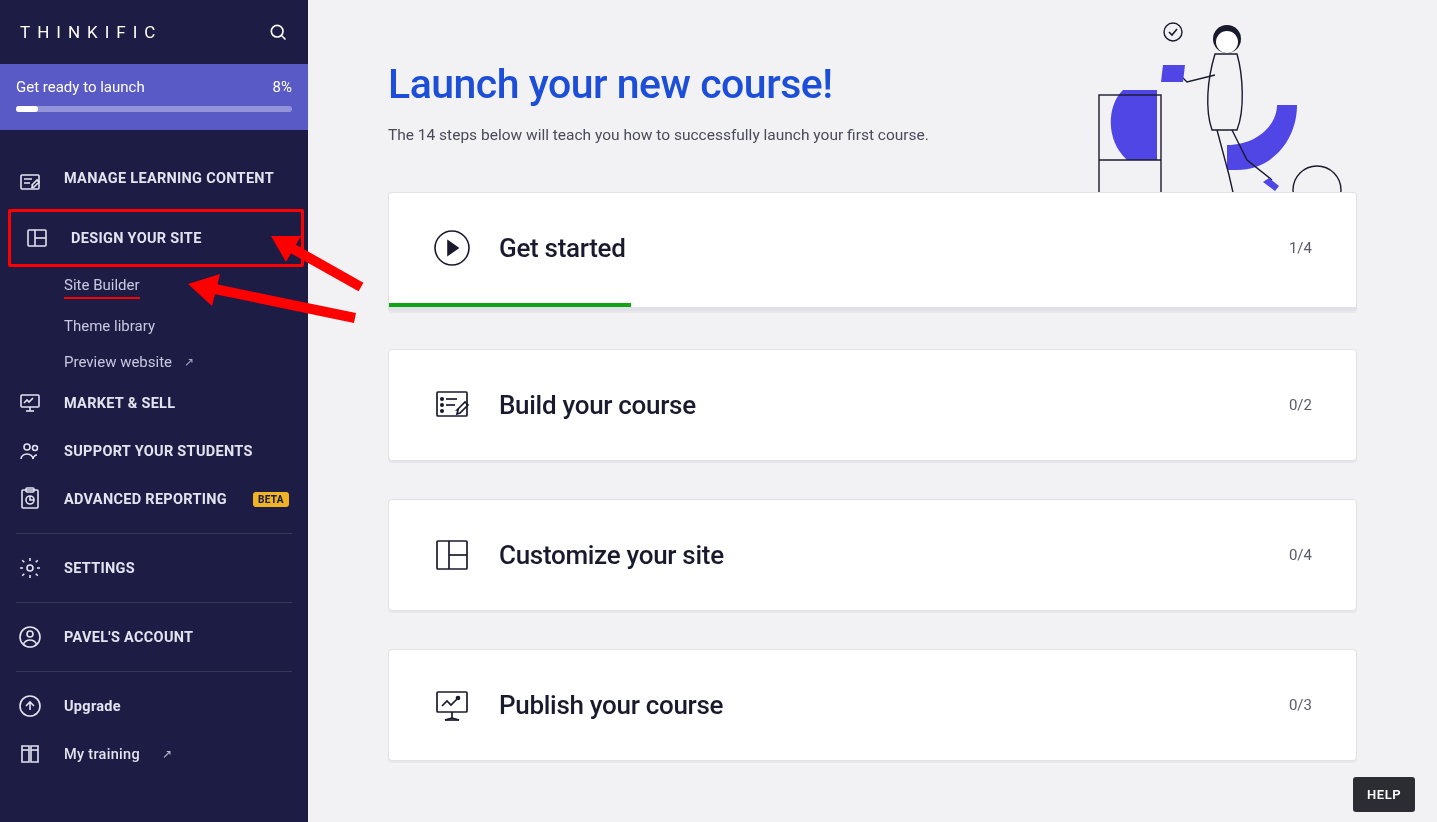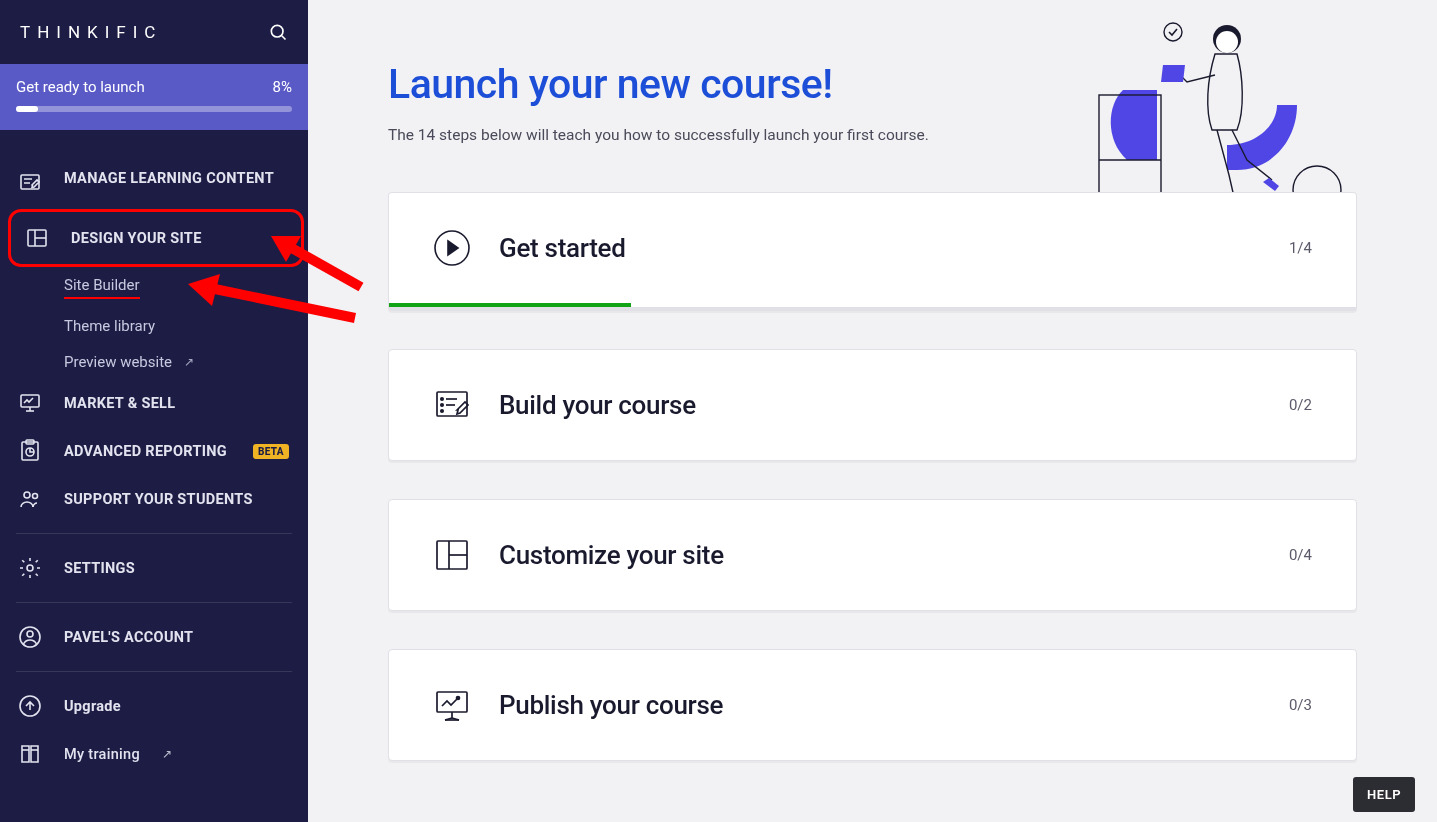--- a/index.html
+++ b/index.html
@@ -16,21 +16,21 @@
   .progress-track { margin-top: 10px; height: 6px; background: rgba(255,255,255,0.35); border-radius: 3px; position: relative; }
   .progress-fill { height: 100%; background: #fff; border-radius: 3px; width: 8%; }
 
   .nav-scroll { flex: 1; overflow-y: auto; padding-top: 28px; position: relative; }
   .nav-scroll::-webkit-scrollbar { width: 8px; }
   .nav-scroll::-webkit-scrollbar-thumb { background: #4a4a6a; border-radius: 4px; }
 
   .nav-item { display: flex; align-items: center; gap: 22px; padding: 12px 18px; color: #e3e3f0; font-size: 14.5px; font-weight: 700; letter-spacing: 0.3px; cursor: pointer; border-top: 0; }
   .nav-item.tall { align-items: flex-start; }
   .nav-item .nav-icon { width: 24px; height: 24px; display: flex; align-items: center; justify-content: center; flex-shrink: 0; }
-  .nav-item.highlighted { border: 3px solid #ff0000; margin: 3px 4px 3px 8px; padding: 14px 14px; border-radius: 13px; }
+  .nav-item.highlighted { border: 3px solid #ff0000; margin: 3px 4px 3px 8px; padding: 14px 14px; border-radius: 2px; }
   .sub-items { padding: 6px 0 8px 64px; display: flex; flex-direction: column; gap: 18px; }
   .sub-item { color: #c8c8e0; font-size: 15px; font-weight: 400; cursor: pointer; display: flex; align-items: center; gap: 12px; }
   .sub-item.underlined { border-bottom: 2.5px solid #ff0000; padding-bottom: 3px; width: fit-content; }
   .divider { border-top: 1px solid rgba(255,255,255,0.12); margin: 10px 16px; }
   .beta-badge { background: #f0b323; color: #1c1c44; font-size: 10px; font-weight: 800; padding: 2px 5px; border-radius: 3px; margin-left: 4px; }
   .ext-icon { font-size: 12px; opacity: 0.8; }
 
   
   .main { flex: 1; height: 822px; overflow-y: auto; position: relative; padding: 60px 80px 40px 80px; }
   .main::-webkit-scrollbar { width: 10px; }
@@ -128,40 +128,40 @@
             <line x1="12" y1="16" x2="12" y2="20"></line>
             <line x1="8" y1="20" x2="16" y2="20"></line>
           </svg>
       </span>
       <span>MARKET &amp; SELL</span>
     </div>
 
     <div class="nav-item">
       <span class="nav-icon">
         <svg width="24" height="24" viewBox="0 0 24 24" fill="none" stroke="currentColor" stroke-width="1.6">
+            <circle cx="9" cy="8" r="3"></circle>
+            <circle cx="17" cy="9" r="2.5"></circle>
+            <path d="M3 20c0-3 3-5 6-5s6 2 6 5"></path>
+            <path d="M15 20c0-2 2-4 4-4"></path>
+          </svg>
+      </span>
+      <span>SUPPORT YOUR STUDENTS</span>
+    </div>
+
+    <div class="nav-item">
+      <span class="nav-icon">
+        <svg width="24" height="24" viewBox="0 0 24 24" fill="none" stroke="currentColor" stroke-width="1.6">
             <rect x="4" y="3" width="16" height="18" rx="1"></rect>
             <rect x="8" y="1" width="8" height="4" rx="1"></rect>
             <circle cx="12" cy="13" r="4"></circle>
             <path d="M12 9v4h4"></path>
           </svg>
       </span>
       <span>ADVANCED REPORTING</span>
       <span class="beta-badge">BETA</span>
-    </div>
-
-    <div class="nav-item">
-      <span class="nav-icon">
-        <svg width="24" height="24" viewBox="0 0 24 24" fill="none" stroke="currentColor" stroke-width="1.6">
-            <circle cx="9" cy="8" r="3"></circle>
-            <circle cx="17" cy="9" r="2.5"></circle>
-            <path d="M3 20c0-3 3-5 6-5s6 2 6 5"></path>
-            <path d="M15 20c0-2 2-4 4-4"></path>
-          </svg>
-      </span>
-      <span>SUPPORT YOUR STUDENTS</span>
     </div>
 
     <div class="divider"></div>
 
     <div class="nav-item">
       <span class="nav-icon">
         <svg width="24" height="24" viewBox="0 0 24 24" fill="none" stroke="currentColor" stroke-width="1.6">
             <circle cx="12" cy="12" r="3"></circle>
             <path d="M12 2v3M12 19v3M4.2 4.2l2.1 2.1M17.7 17.7l2.1 2.1M2 12h3M19 12h3M4.2 19.8l2.1-2.1M17.7 6.3l2.1-2.1"></path>
           </svg>

